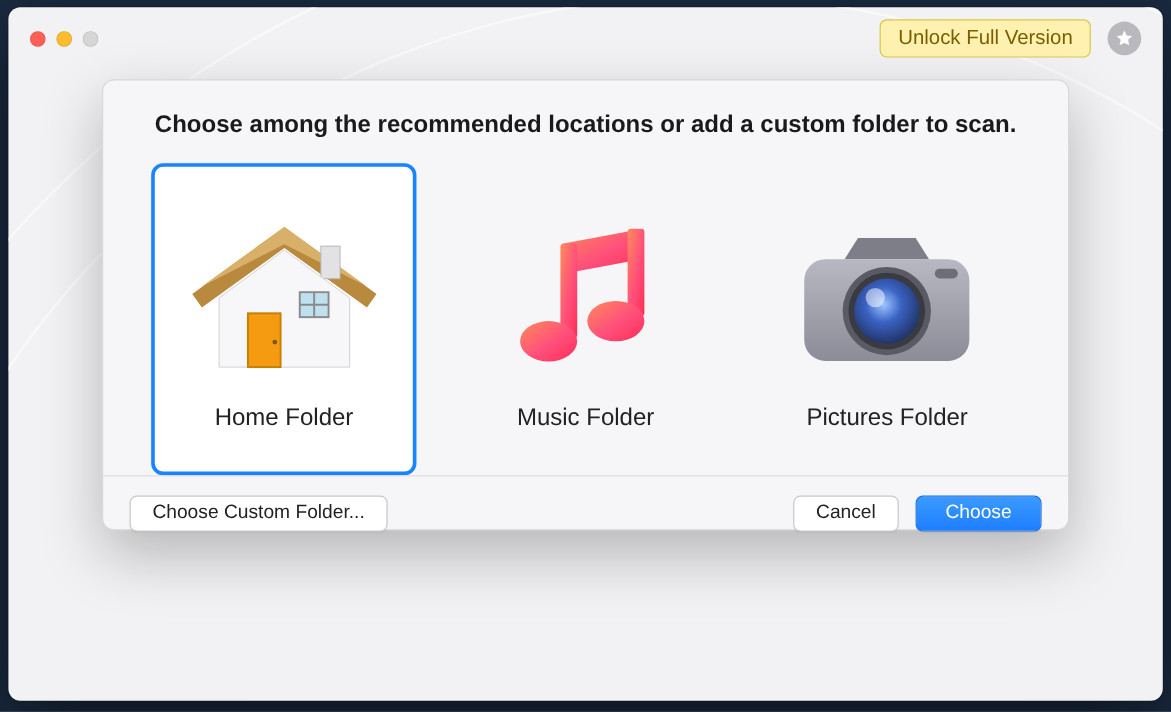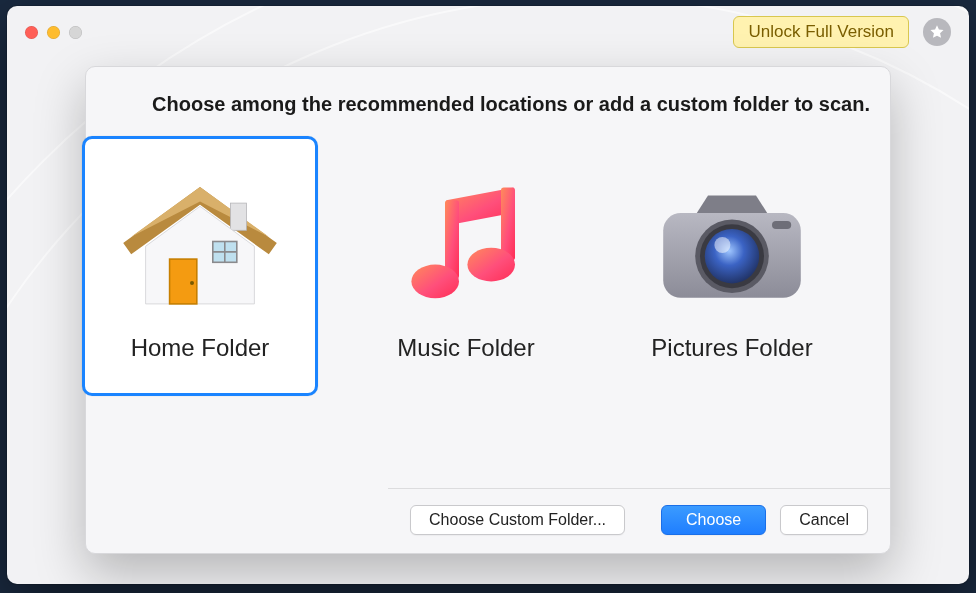--- a/index.html
+++ b/index.html
@@ -81,28 +81,27 @@
     background: #b8b8bd;
     display: flex; align-items: center; justify-content: center;
     color: #fff;
     font-size: 16px;
     cursor: pointer;
   }
 
   .sheet {
     position: absolute;
     left: 78px; top: 60px;
-    width: 806px; height: 488px;
+    width: 806px; height: 376px;
     background: #f6f6f8;
     border-radius: 10px;
     border: 1px solid #d8d8db;
     box-shadow: 0 20px 50px rgba(0,0,0,0.25);
     display: flex;
     flex-direction: column;
-    align-items: flex-end;
   }
 
   .sheet-title {
     text-align: center;
     font-size: 20px;
     font-weight: 700;
     color: #1a1a1a;
     margin: 26px 20px 20px;
   }
 
@@ -129,21 +128,21 @@
     border: 3px solid #1a84ff;
     background: #ffffff;
     box-shadow: 0 0 0 0.5px rgba(0,0,0,0.05);
   }
   .option .icon-wrap {
     width: 160px; height: 150px;
     display: flex; align-items: center; justify-content: center;
   }
   .option .label {
     margin-top: 14px;
-    font-size: 24px;
+    font-size: 20px;
     color: #222;
   }
 
   .sheet-footer {
     margin-top: auto;
     border-top: 1px solid #dcdcde;
     padding: 16px 22px 18px;
     display: flex;
     align-items: center;
     justify-content: space-between;
@@ -275,18 +274,18 @@
           </svg>
         </div>
         <div class="label">Pictures Folder</div>
       </div>
 
     </div>
 
     <div class="sheet-footer">
       <button class="mac-btn">Choose Custom Folder...</button>
       <div class="footer-right">
+        <button class="mac-btn">Cancel</button>
         <button class="mac-btn primary">Choose</button>
-        <button class="mac-btn">Cancel</button>
       </div>
     </div>
   </div>
 </div>
 
 </body></html>

